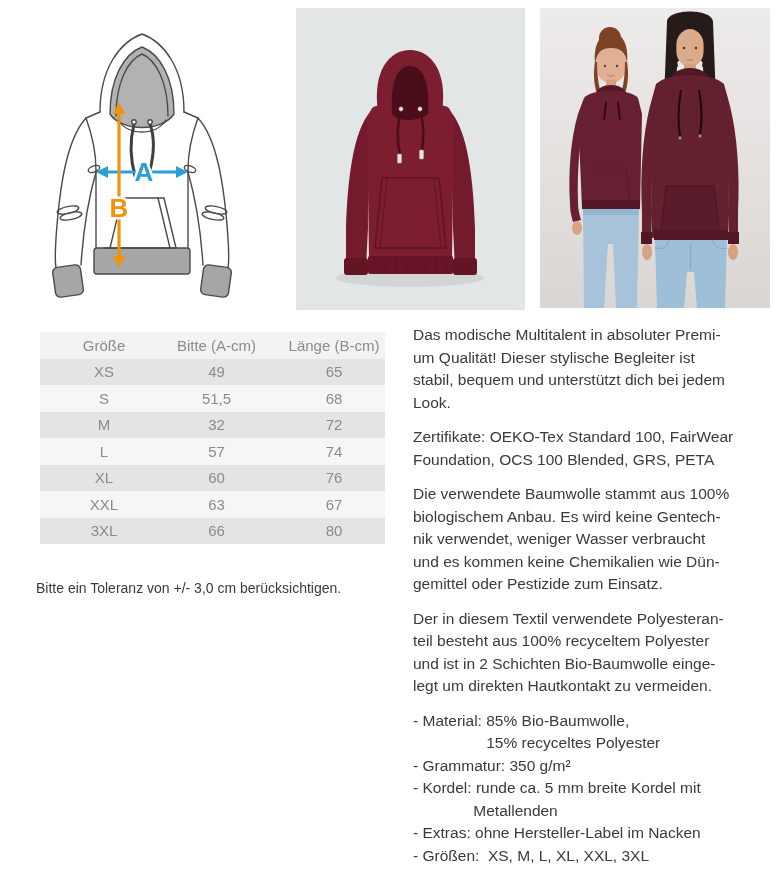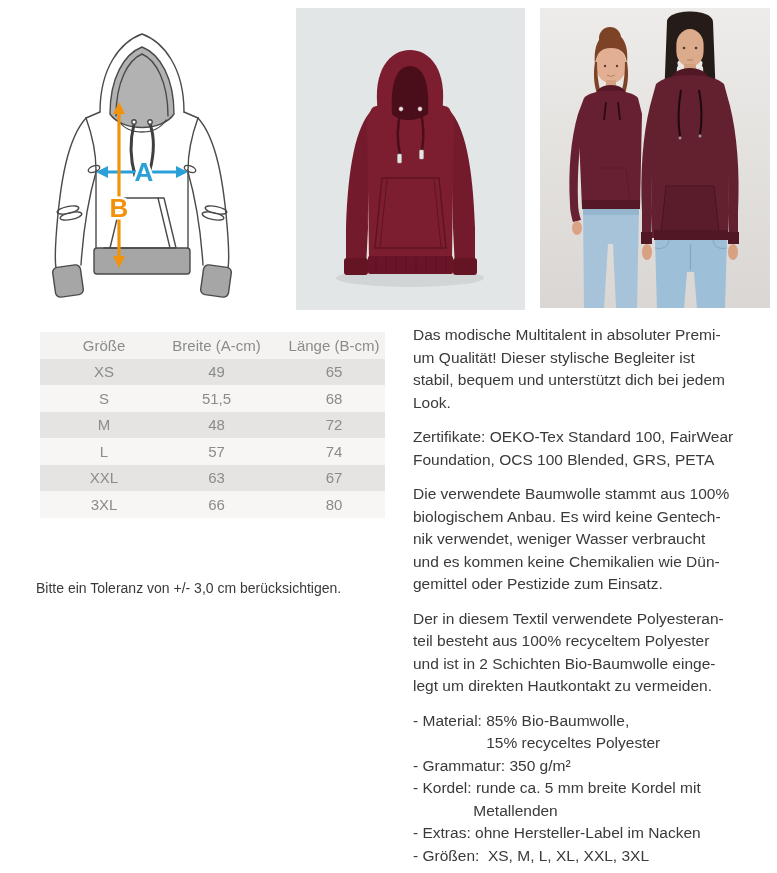--- a/index.html
+++ b/index.html
@@ -217,44 +217,49 @@
 
 <table id="size-table">
   <colgroup>
       <col style="width:110px">
       <col style="width:133px">
       <col style="width:102px">
     </colgroup>
   <thead>
     <tr>
       <th>Größe</th>
-      <th>Breite (A-cm)</th>
+      <th>Bitte (A-cm)</th>
       <th>Länge (B-cm)</th>
     </tr>
   </thead>
   <tbody>
     <tr>
       <td>XS</td>
       <td>49</td>
       <td>65</td>
     </tr>
     <tr>
       <td>S</td>
       <td>51,5</td>
       <td>68</td>
     </tr>
     <tr>
       <td>M</td>
-      <td>48</td>
+      <td>32</td>
       <td>72</td>
     </tr>
     <tr>
       <td>L</td>
       <td>57</td>
       <td>74</td>
+    </tr>
+    <tr>
+      <td>XL</td>
+      <td>60</td>
+      <td>76</td>
     </tr>
     <tr>
       <td>XXL</td>
       <td>63</td>
       <td>67</td>
     </tr>
     <tr>
       <td>3XL</td>
       <td>66</td>
       <td>80</td>

